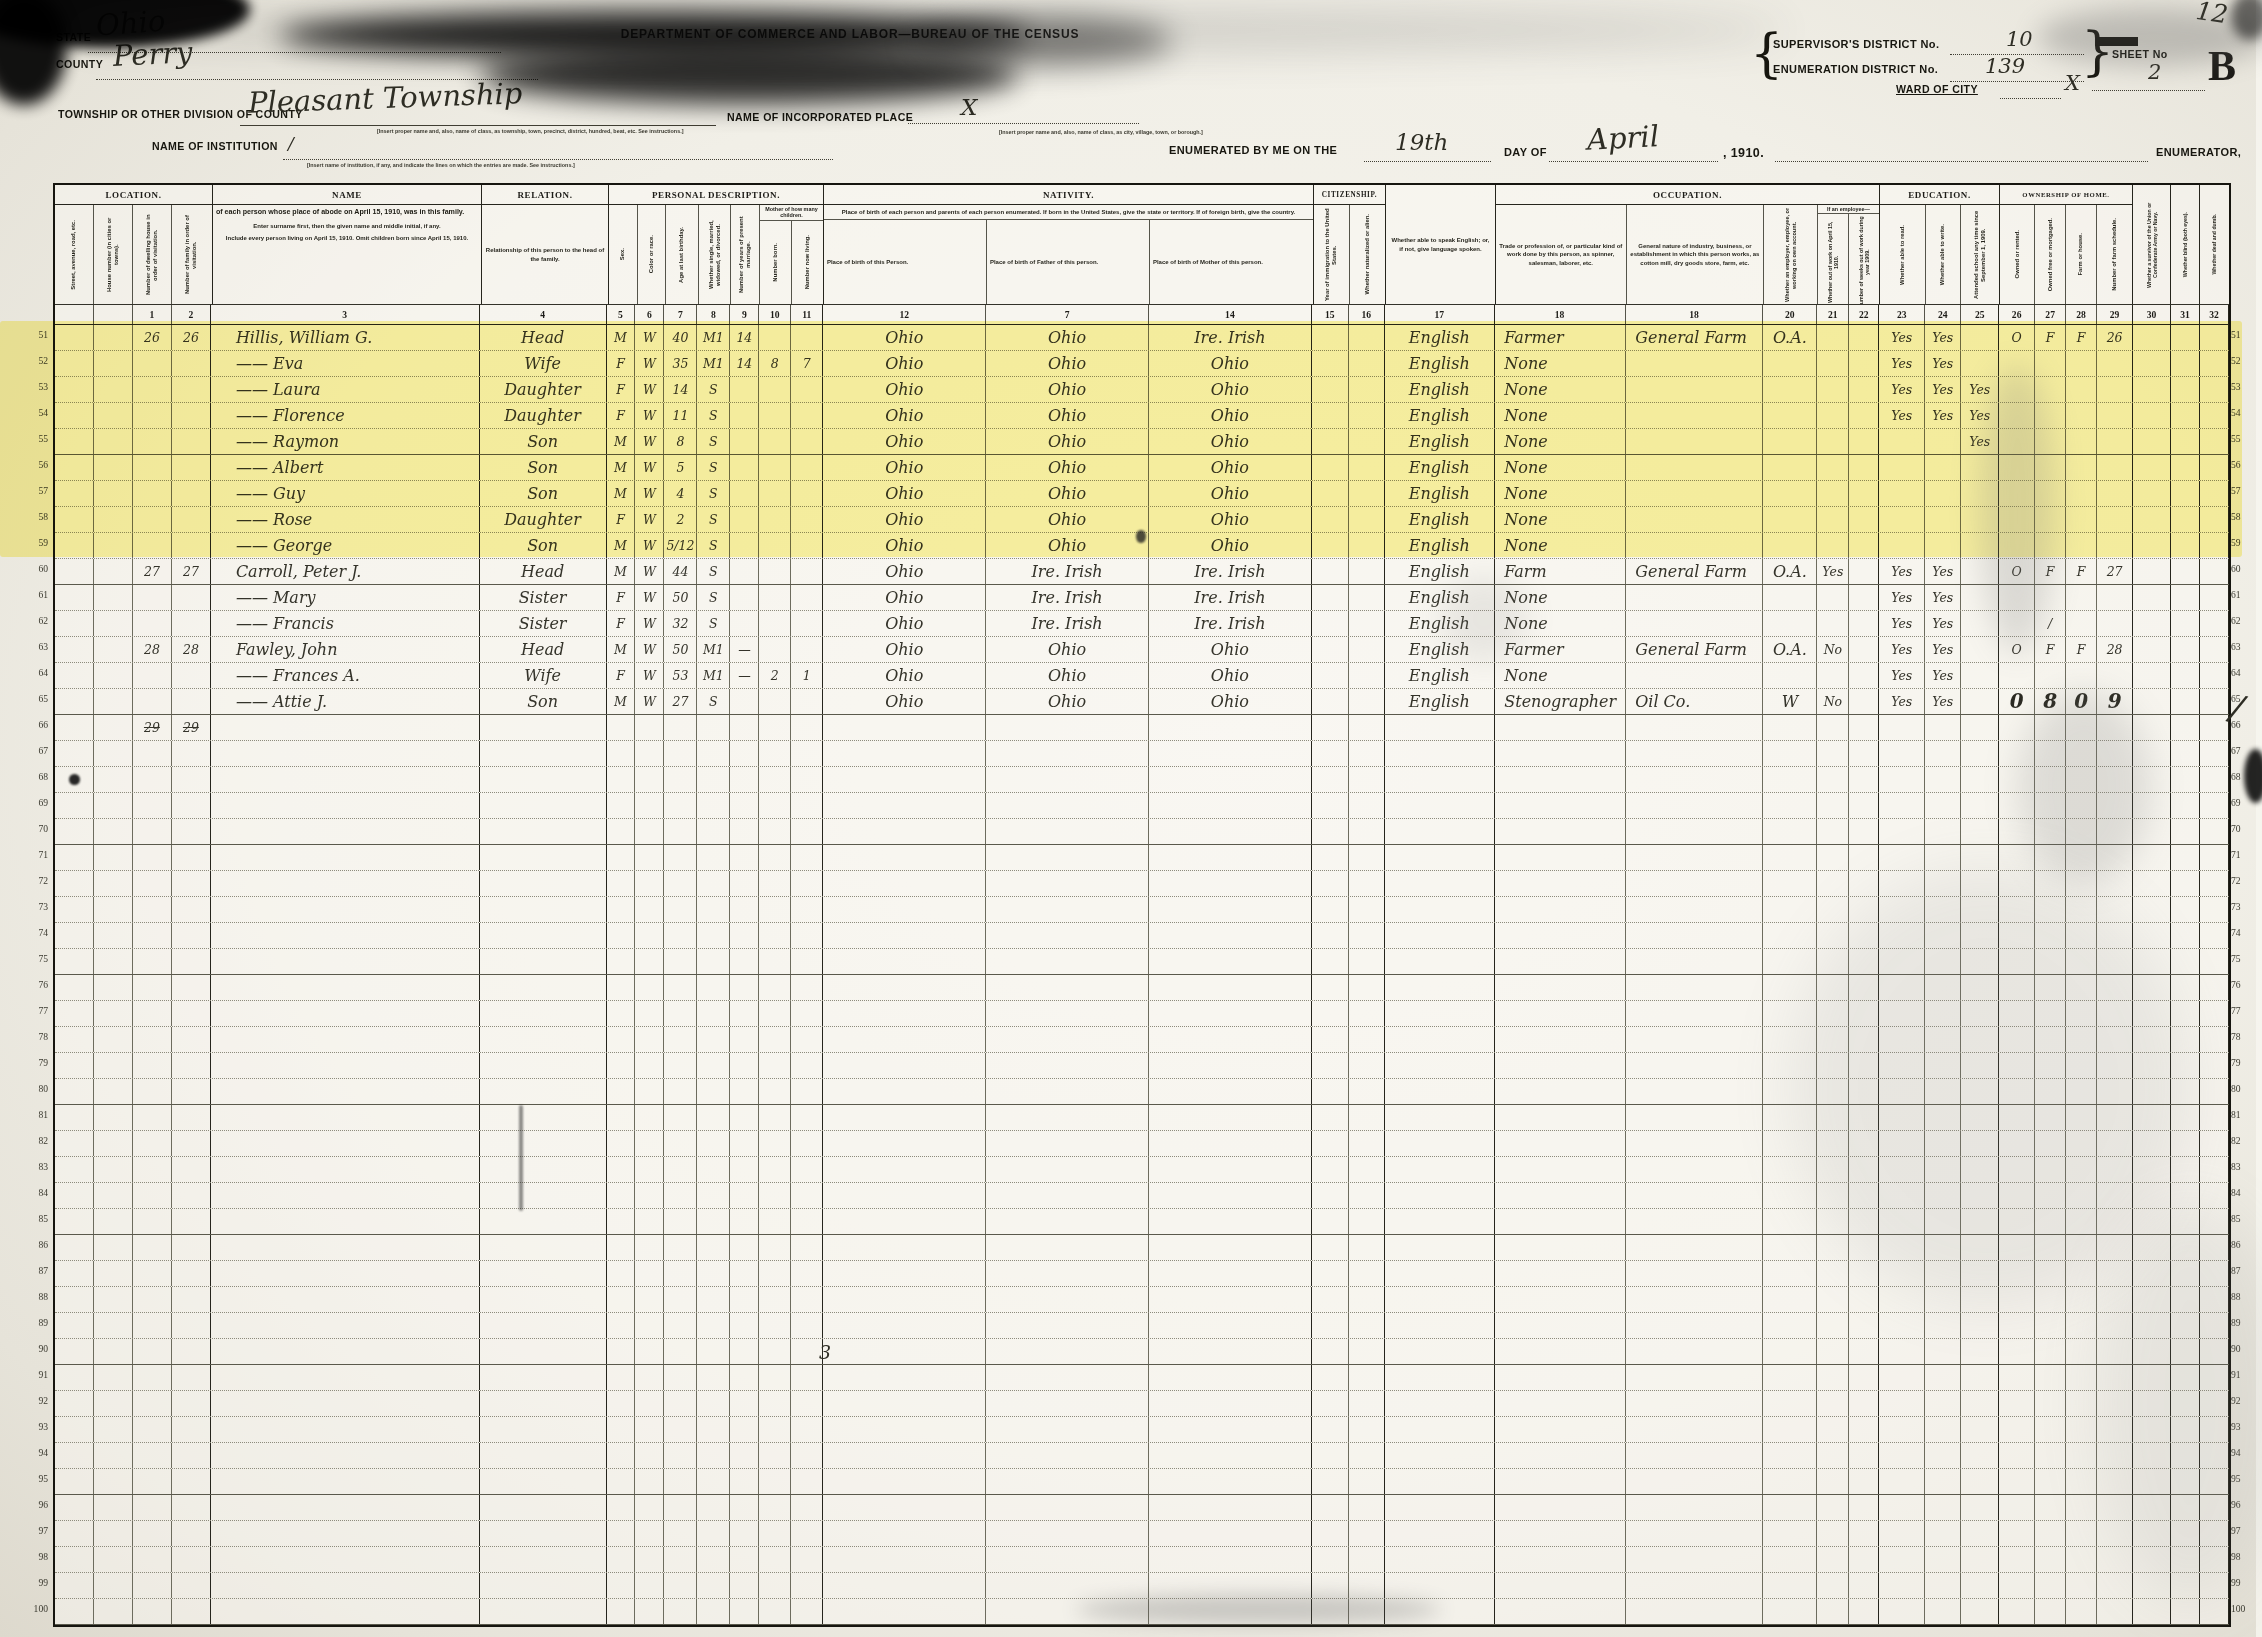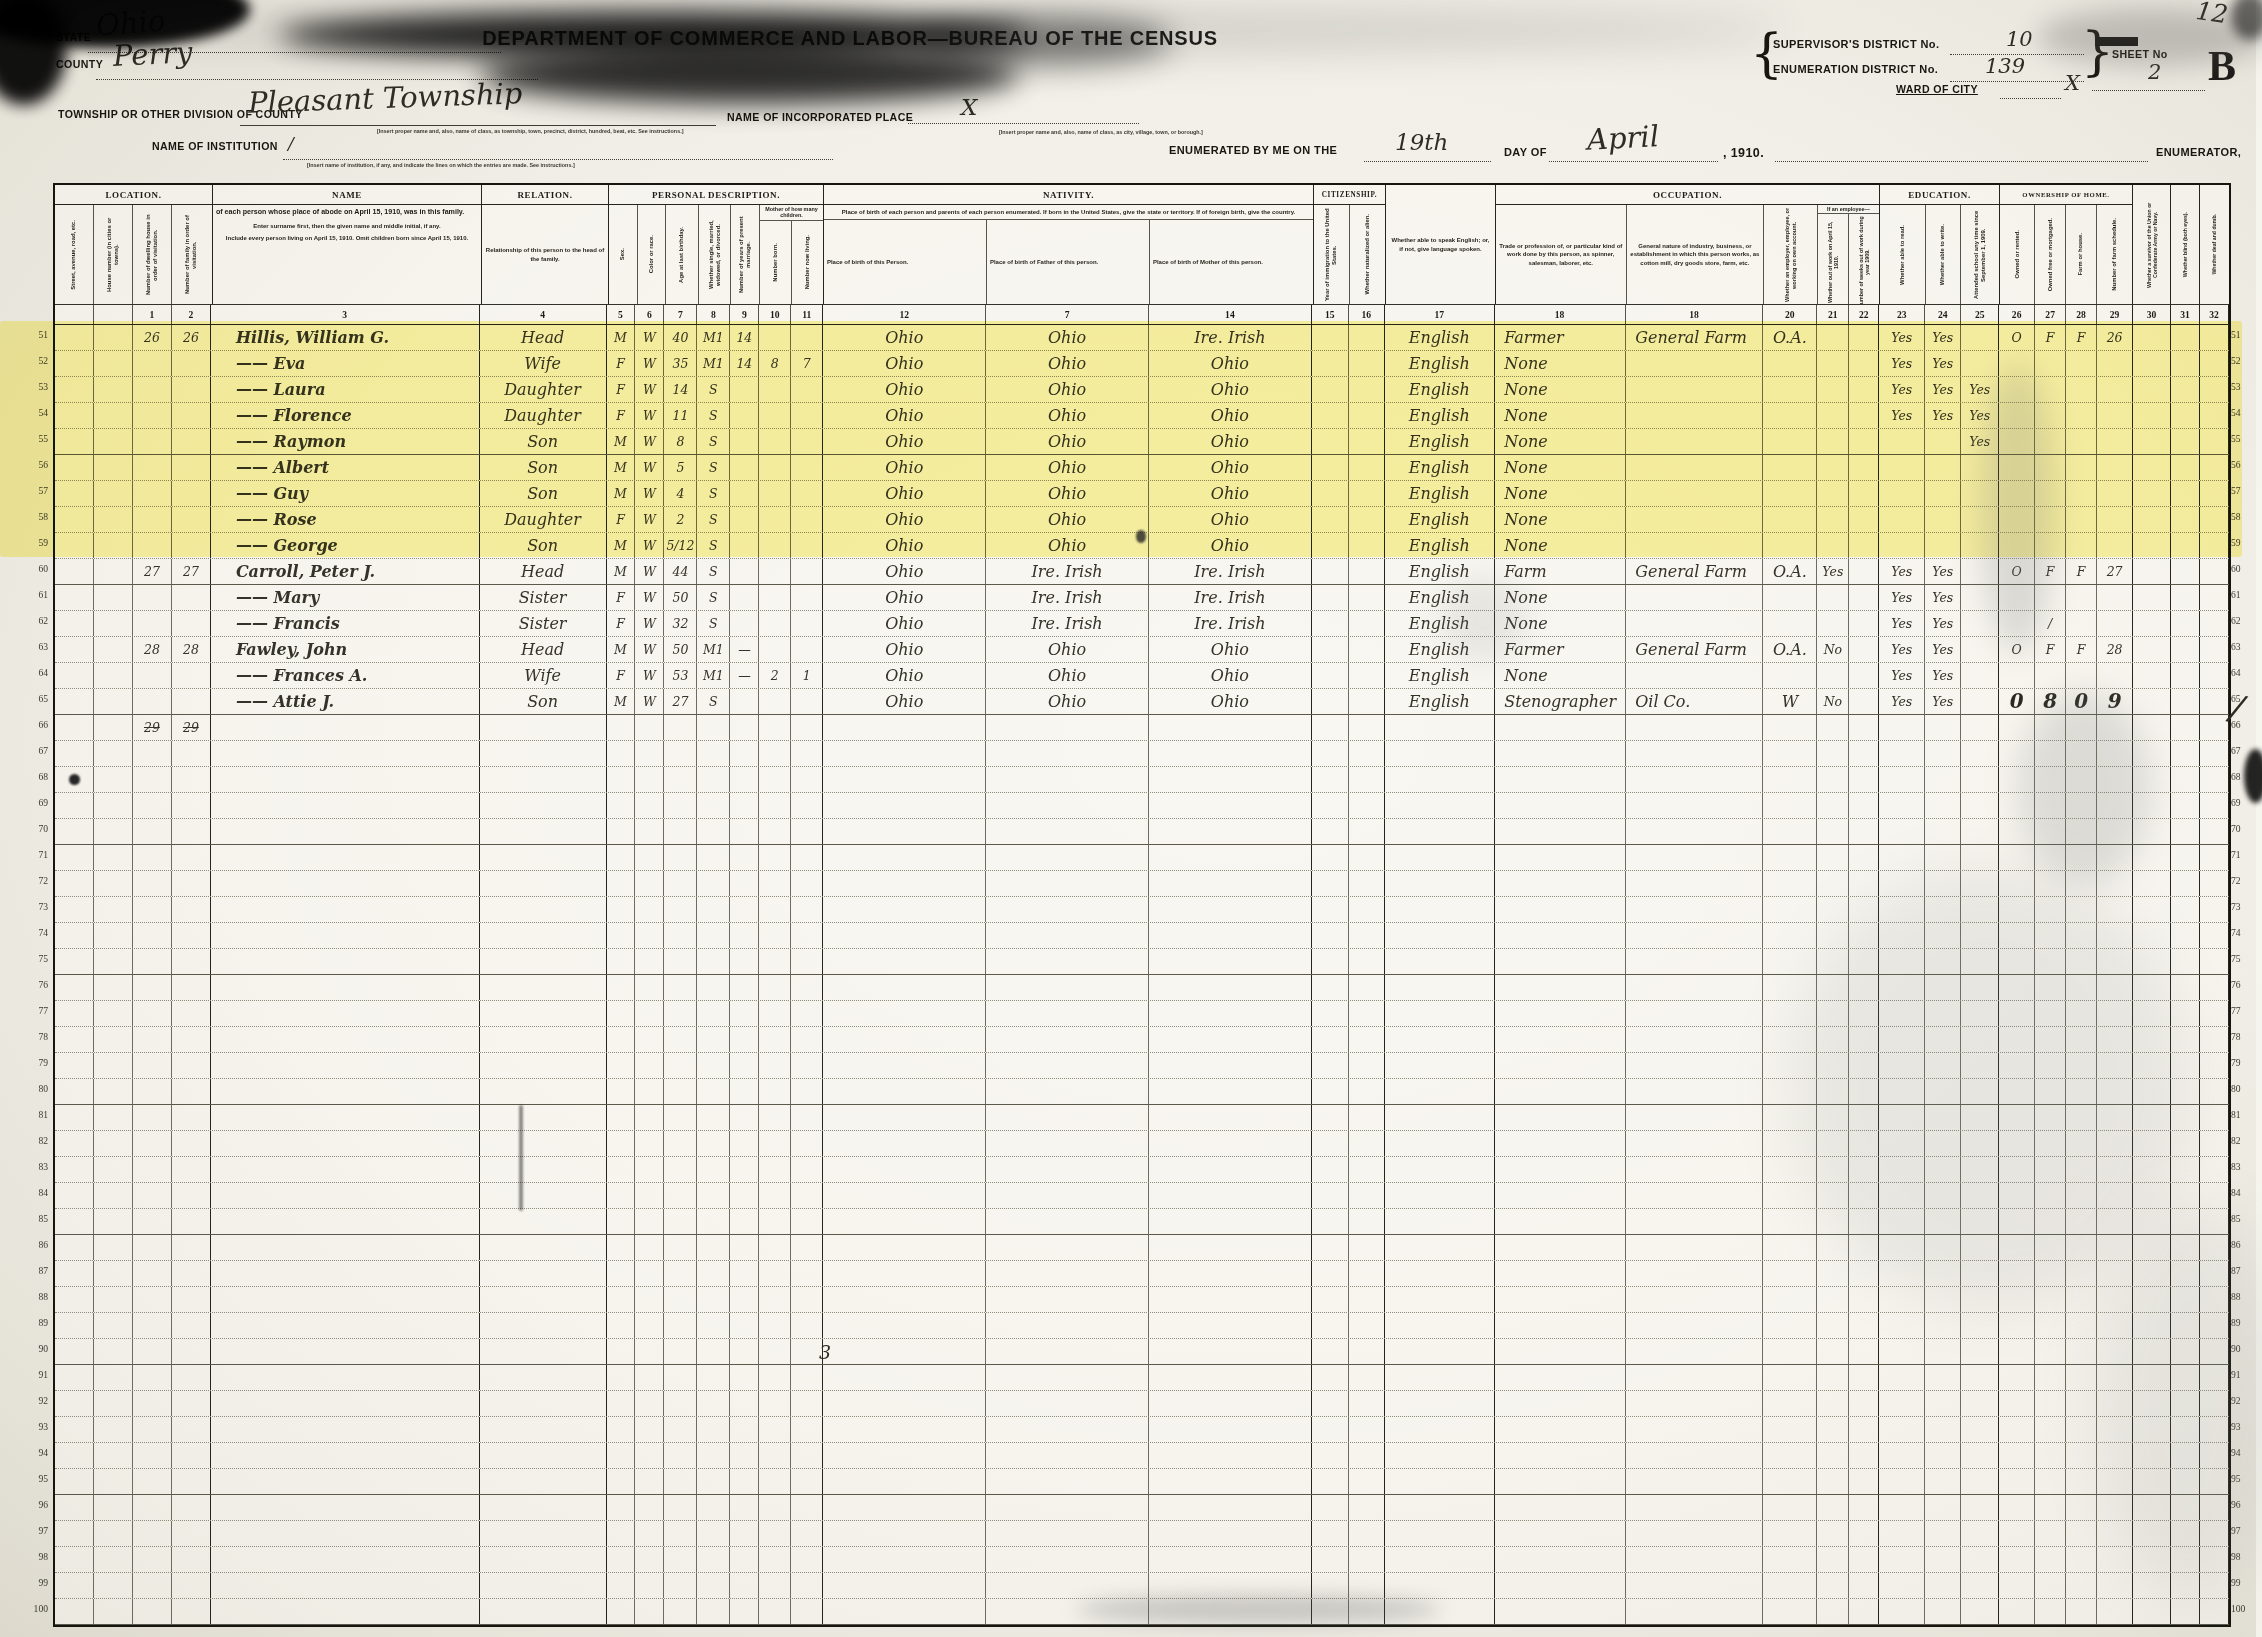--- a/index.html
+++ b/index.html
@@ -4,21 +4,21 @@
 <style>
   html,body{margin:0;padding:0;background:#9a968c;}
   .sheet{position:relative;width:2262px;height:1637px;overflow:hidden;
     background:
       radial-gradient(ellipse at 55% 45%, #f6f4ee 0%, #f1efe7 55%, #e6e3d9 85%, #ddd9cd 100%);
     font-family:"Liberation Sans", sans-serif;color:#1c1b17;}
   .abs{position:absolute;}
   
   .plabel{font-weight:bold;font-size:10.6px;letter-spacing:0.4px;color:#17160f;white-space:nowrap;}
   .plabel-sm{font-weight:bold;font-size:5.4px;color:#3a392f;white-space:nowrap;}
-  .dept{font-weight:bold;font-size:20px;letter-spacing:0.8px;text-align:center;white-space:nowrap;}
+  .dept{font-weight:bold;font-size:12px;letter-spacing:0.8px;text-align:center;white-space:nowrap;}
   .title{font-weight:bold;font-size:26px;letter-spacing:1px;text-align:center;white-space:nowrap;}
   .hwrit{font-family:"DejaVu Serif", serif;font-style:italic;color:#2e2d24;white-space:nowrap;}
   .blank-dot{border-bottom:1.9px dotted #403e33;height:0;}
   .blank-solid{border-bottom:1.4px solid #403e33;height:0;}
   .brace{font-size:52px;font-weight:400;color:#17160f;font-family:"DejaVu Serif",serif;}
   
   .table{position:absolute;left:53px;top:183px;width:2174px;border:2.4px solid #16150f;box-sizing:content-box;background:rgba(252,251,246,.45);}
   .thead{display:flex;height:119px;border-bottom:1px solid #33322a;}
   .sec{display:flex;flex-direction:column;border-right:1.9px solid #26251d;box-sizing:border-box;overflow:hidden;}
   .sec:last-child{border-right:none;}
@@ -40,21 +40,21 @@
       font-family:"Liberation Serif",serif;font-weight:bold;font-size:9.6px;border-right:1px solid #55544a;}
   .tbody{position:relative;}
   .drow{display:flex;height:26px;border-bottom:1px dotted #8d8b7c;box-sizing:border-box;}
   .drow.heavy{border-bottom:1.7px solid #5a594c;}
   .dc{display:inline-block;box-sizing:border-box;border-right:1px solid #6d6c5e;text-align:center;
       line-height:25px;overflow:visible;white-space:nowrap;}
   .sr{border-right:1.7px solid #26251d !important;}
   .hw{font-family:"DejaVu Serif",serif;font-style:italic;color:#34332a;}
   .hw-lg{font-size:16px;}
   .hw-sm{font-size:12.5px;}
-  .name-cell{text-align:left;padding-left:25px;font-weight:bold;}
+  .name-cell{text-align:left;padding-left:25px;}
   .lalign{text-align:left;padding-left:9.6px;}
   .big-digit{font-size:20px;font-weight:bold;color:#2b2a22;}
   .struck{text-decoration:line-through;}
   
   .c0{width:39px}.c1{width:39px}.c2{width:39px}.c3{width:39px}.c4{width:269px}.c5{width:127px}
   .c6{width:29px}.c7{width:29px}.c8{width:33px}.c9{width:33px}.c10{width:29px}.c11{width:32px}.c12{width:32px}
   .c13{width:163px}.c14{width:163px}.c15{width:163px}.c16{width:37px}.c17{width:36px}.c18{width:110px}
   .c19{width:131px}.c20{width:138px}.c21{width:54px}.c22{width:32px}.c23{width:30px}
   .c24{width:46px}.c25{width:36px}.c26{width:38px}.c27{width:36px}.c28{width:31px}.c29{width:31px}.c30{width:36px}
   .c31{width:38px}.c32{width:29px}.c33{width:29px}

